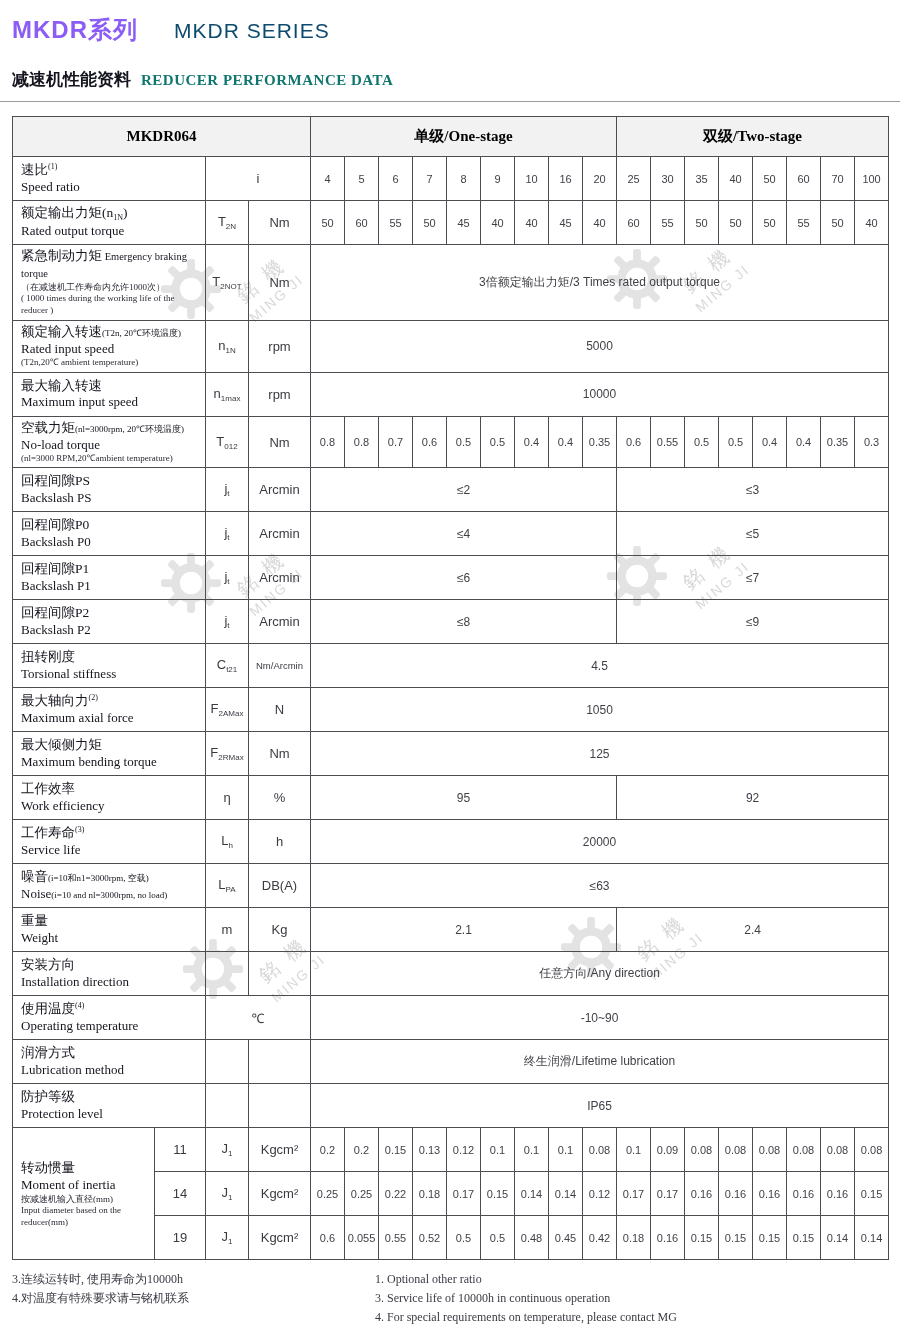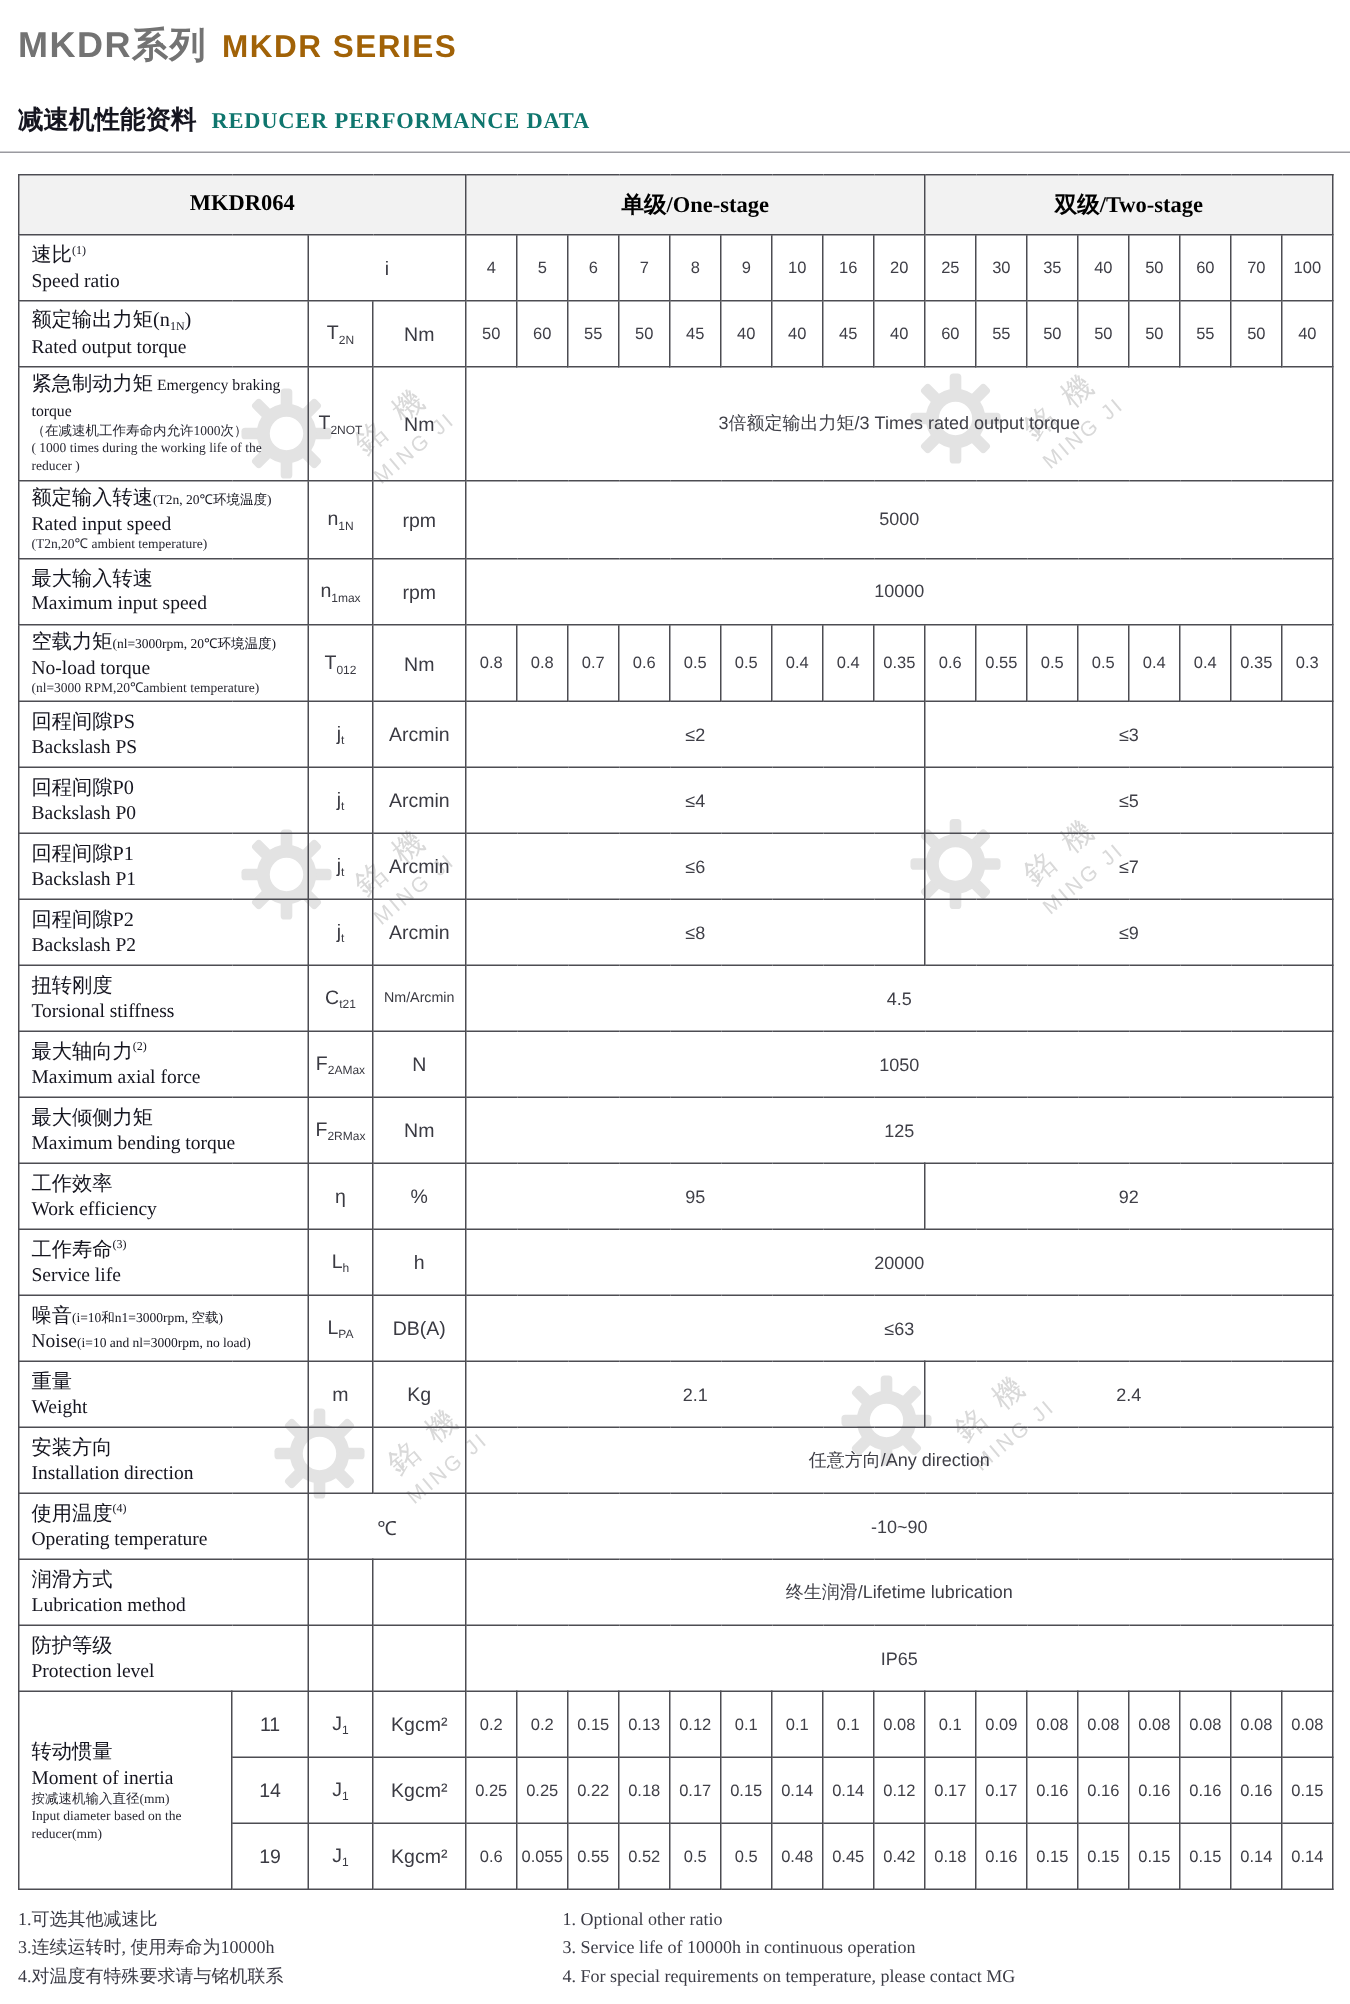--- a/index.html
+++ b/index.html
@@ -4,22 +4,22 @@
 <style>
   * { margin:0; padding:0; box-sizing:border-box; }
   html,body { background:#ffffff; }
   body {
     width:900px; height:1336px; position:relative; overflow:hidden;
     font-family:"Liberation Serif", serif; color:#1c1c26;
   }
   
   .hdr { padding:14px 12px 0 12px; position:relative; z-index:2; }
   .title-line { margin-bottom:22px; }
-  .title-zh { font-family:"Liberation Sans", sans-serif; font-weight:bold; font-size:24px; color:#737373; letter-spacing:1px; }
-  .title-en { font-family:"Liberation Sans", sans-serif; font-weight:bold; font-size:21px; color:#a16207; margin-left:6px; letter-spacing:1px; }
+  .title-zh { font-family:"Liberation Sans", sans-serif; font-weight:bold; font-size:24px; color:#8b5cf6; letter-spacing:1px; }
+  .title-en { font-family:"Liberation Sans", sans-serif; font-weight:normal; font-size:21px; color:#0c4a6e; margin-left:32px; letter-spacing:1px; }
   .subtitle-line { border-bottom:1px solid #9a9aa0; padding-bottom:10px; margin:0 -12px; padding-left:12px; }
   .subtitle-zh { font-weight:bold; font-size:17px; color:#15151f; }
   .subtitle-en { font-weight:bold; font-size:15px; color:#0f766e; margin-left:6px; letter-spacing:.5px; }
   
   .tbl-wrap { position:relative; z-index:1; margin:14px 12px 0 12px; }
   table { border-collapse:collapse; table-layout:fixed; width:876px; background:transparent; }
   th, td { border:1px solid #4c4c52; vertical-align:middle; overflow:hidden; }
   tr { height:44px; }
   tr.head { height:40px; }
   th { background:#f2f2f2; font-size:15px; font-weight:bold; color:#000000; }
@@ -506,21 +506,20 @@
           <td class="val">0.15</td>
           <td class="val">0.14</td>
           <td class="val">0.14</td>
         </tr>
       </tbody>
   </table>
 </div>
 
 <div class="notes">
   <div class="col cn">
-    <div>1.可选其他减速比</div>
     <div>3.连续运转时, 使用寿命为10000h</div>
     <div>4.对温度有特殊要求请与铭机联系</div>
   </div>
   <div class="col en">
     <div>1. Optional other ratio</div>
     <div>3. Service life of 10000h in continuous operation</div>
     <div>4. For special requirements on temperature, please contact MG</div>
   </div>
 </div>
 

